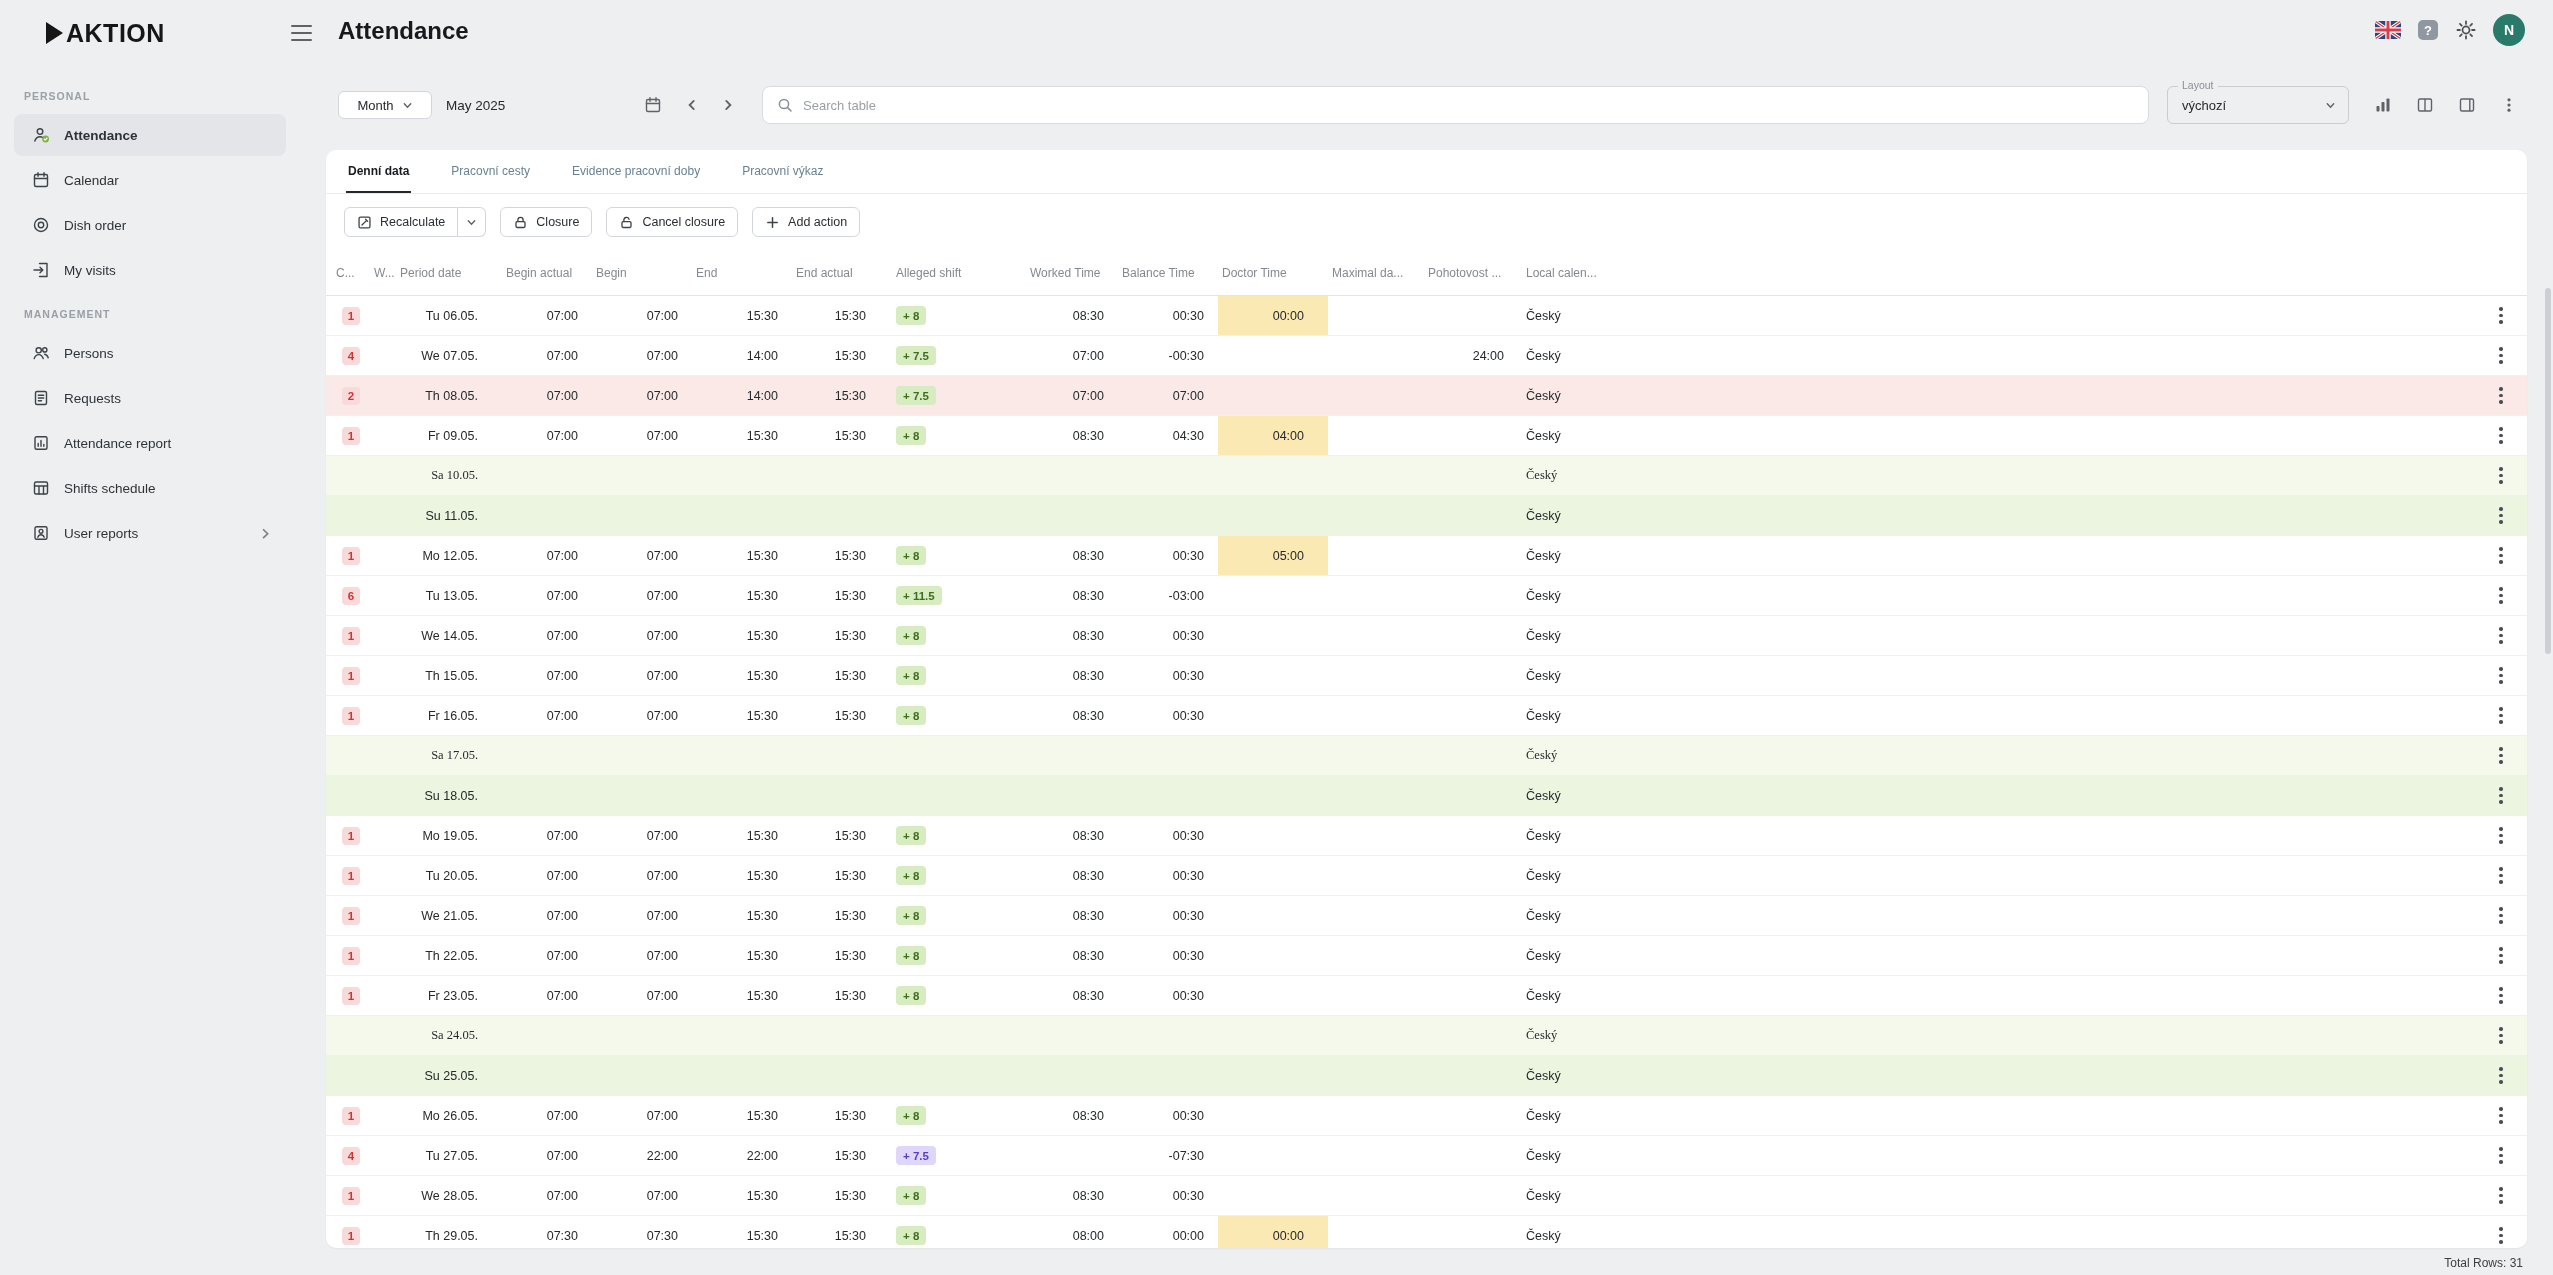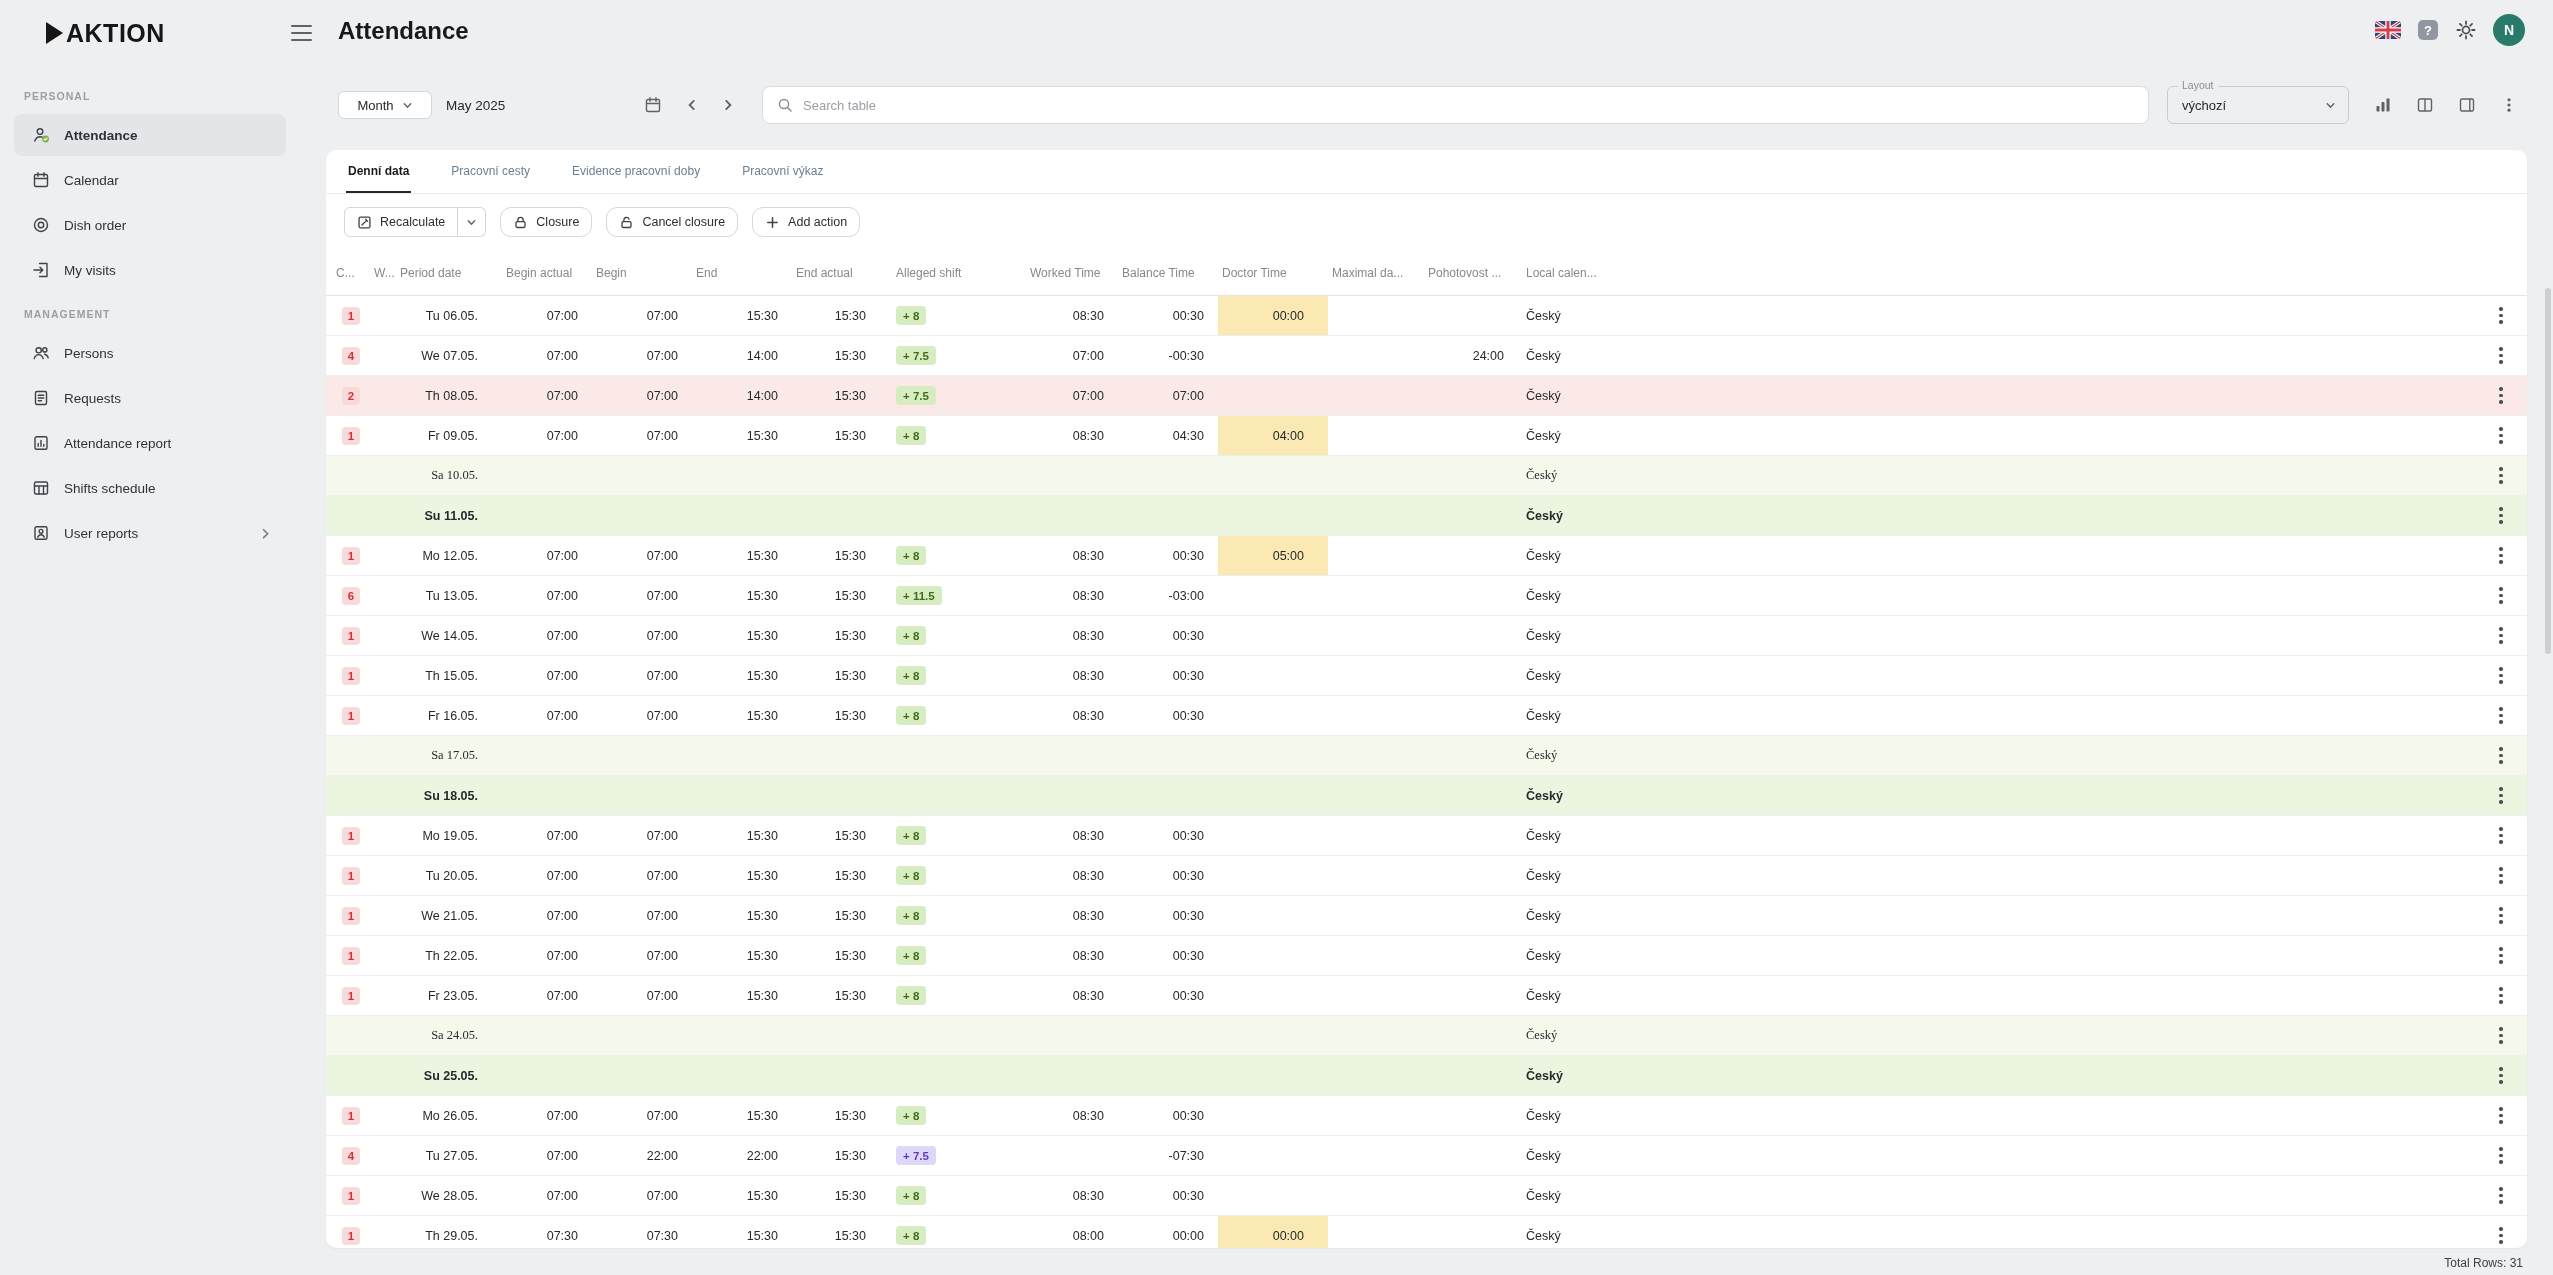--- a/index.html
+++ b/index.html
@@ -48,21 +48,21 @@
   .layout-value { font-size:13px; flex:1; color:#26292d; }
   .toolbar-icons { margin-left:18px; display:flex; gap:10px; }
   .tool-icon-btn { width:32px; height:32px; display:flex; align-items:center; justify-content:center; background:none; border:none; cursor:pointer; }
 
   
   .card { position:absolute; left:326px; top:150px; width:2201px; height:1098px; background:#fff; border-radius:10px; box-shadow:0 1px 2px rgba(0,0,0,.05); overflow:hidden; display:flex; flex-direction:column; }
   .tabs { display:flex; gap:38px; padding:0 20px; height:44px; border-bottom:1px solid #e9ebee; flex:none; }
   .tab { display:flex; align-items:center; font-size:12px; color:#6b8191; cursor:pointer; border-bottom:2px solid transparent; padding:0 2px; white-space:nowrap; }
   .tab.active { color:#191c1f; font-weight:600; border-bottom-color:#25282b; }
   .actions { display:flex; align-items:center; gap:14px; padding:0 18px; height:56px; flex:none; }
-  .action-btn { height:30px; border:1px solid #d3d7db; background:#fff; border-radius:11px; display:flex; align-items:center; gap:8px; padding:0 12px; font-size:12.5px; color:#2b2f33; cursor:pointer; white-space:nowrap; }
+  .action-btn { height:30px; border:1px solid #d3d7db; background:#fff; border-radius:6px; display:flex; align-items:center; gap:8px; padding:0 12px; font-size:12.5px; color:#2b2f33; cursor:pointer; white-space:nowrap; }
   .split { display:flex; }
   .split .action-btn.main { border-radius:6px 0 0 6px; }
   .split .action-btn.caret { border-radius:0 6px 6px 0; border-left:none; padding:0 8px; }
 
   
   .thead { display:flex; align-items:center; height:46px; padding-left:6px; border-bottom:1px solid #e3e6e9; color:#84898f; font-size:12px; flex:none; }
   .th { padding-left:4px; white-space:nowrap; overflow:hidden; cursor:pointer; flex:none; }
   .tbody { flex:1; overflow:hidden; }
   .trow { display:flex; align-items:stretch; height:40px; border-bottom:1px solid #eef0f2; padding-left:6px; font-size:12.5px; color:#26292c; }
   .td { display:flex; align-items:center; white-space:nowrap; overflow:hidden; flex:none; }
@@ -78,21 +78,21 @@
   .col-cal { width:122px; padding-left:8px; }
   .col-fill { flex:1 1 auto !important; width:auto; }
   .col-menu { width:52px; } .td.col-menu { justify-content:center; }
   .td.num { justify-content:flex-end; padding-right:14px; }
 
   .count-badge { min-width:18px; height:18px; border-radius:4px; background:var(--badge-red-bg,#f9dada); color:var(--badge-red-text,#cf3434); font-size:11.5px; font-weight:700; display:flex; align-items:center; justify-content:center; padding:0 3px; }
   .shift-badge { height:19px; border-radius:4px; padding:0 7px; font-size:11.5px; font-weight:700; display:flex; align-items:center; }
   .shift-badge.green { background:var(--shift-green-bg,#d7ecc1); color:var(--shift-green-text,#3f6d1b); }
   .shift-badge.purple { background:var(--shift-purple-bg,#ded7f9); color:var(--shift-purple-text,#5b3bc0); }
   .trow.weekend-sa { background:var(--weekend-sa-bg,#f4f9ec);font-family:Liberation Serif, serif; }
-  .trow.weekend-su { background:var(--weekend-su-bg,#ecf5df);font-weight:bold; }
+  .trow.weekend-su { background:var(--weekend-su-bg,#ecf5df); }
   .trow.alert { background:var(--alert-row-bg,#fbe9e7); }
   .td.doc-filled { background:var(--doctor-yellow-bg,#fbe9b3); }
 
   .kebab { width:26px; height:26px; display:flex; flex-direction:column; align-items:center; justify-content:center; gap:3px; background:none; border:none; cursor:pointer; }
   .kebab i { width:3.5px; height:3.5px; border-radius:50%; background:#4a4f54; display:block; }
 
   .total-rows { position:absolute; right:30px; bottom:5px; font-size:12px; color:#3c4043; }
   .page-scrollbar { position:absolute; right:2px; top:288px; width:6px; height:366px; border-radius:3px; background:#ccd0d4; cursor:pointer; }
 </style>
 </head>

